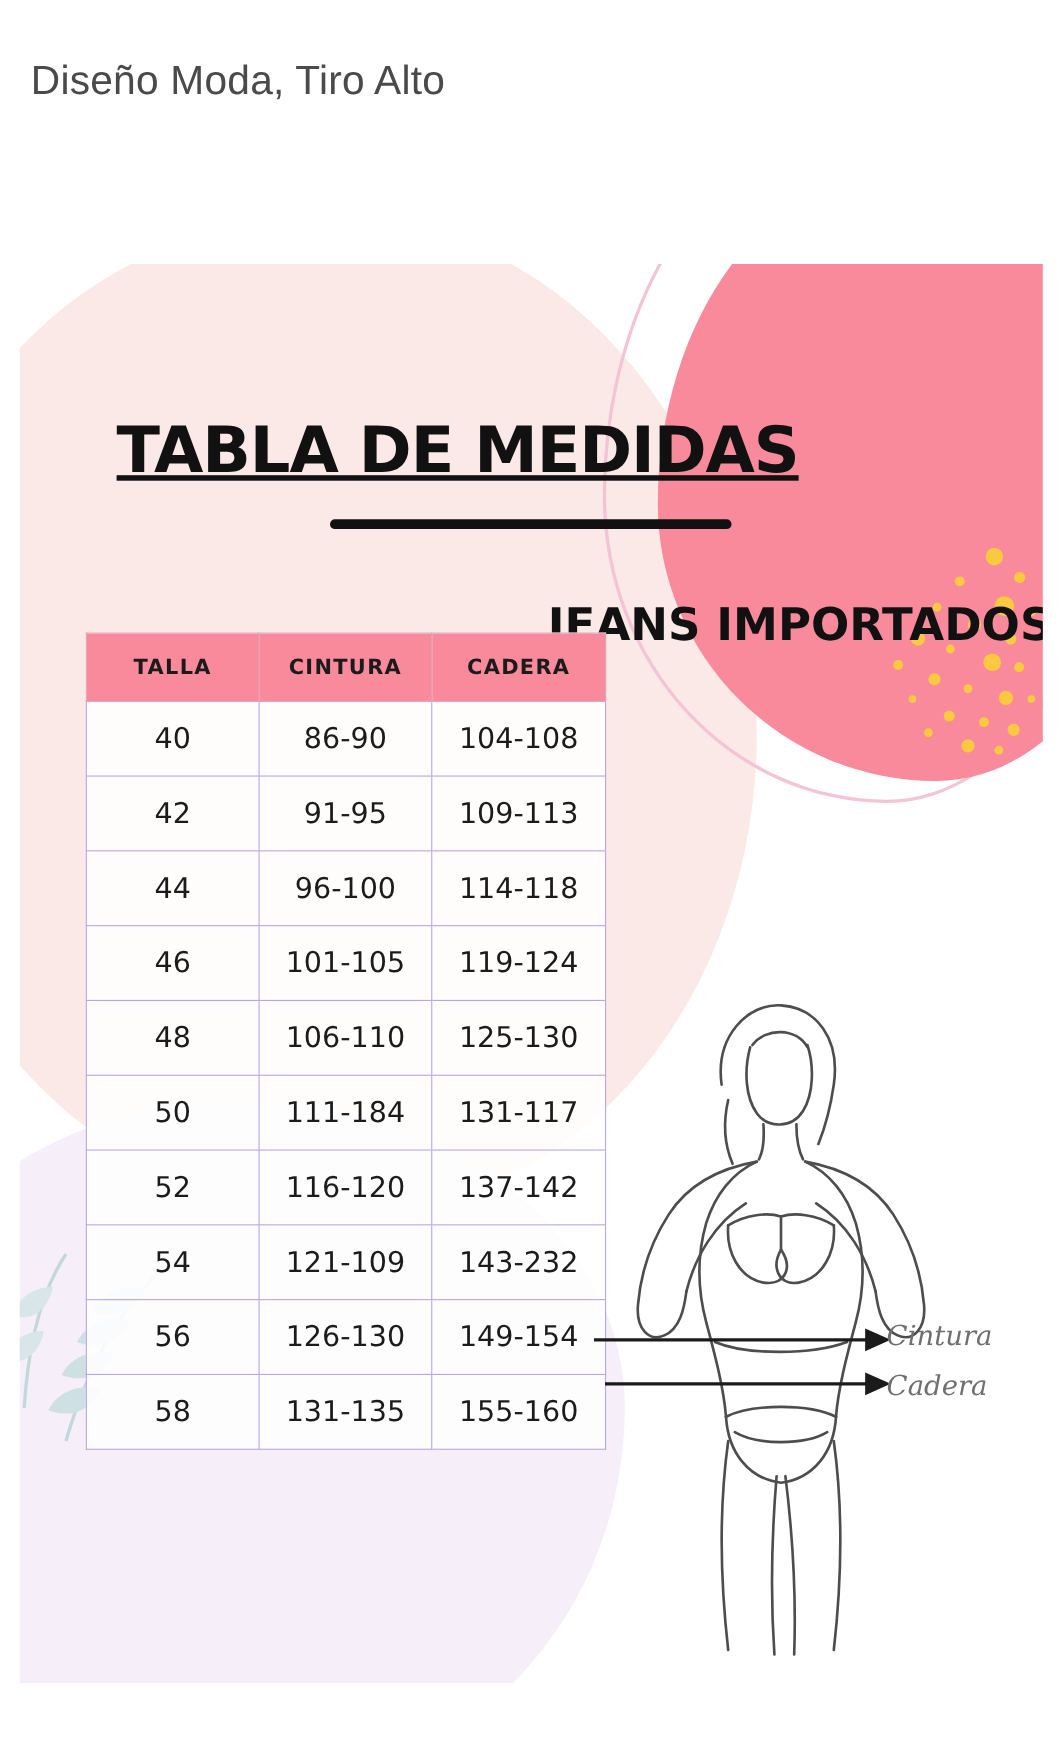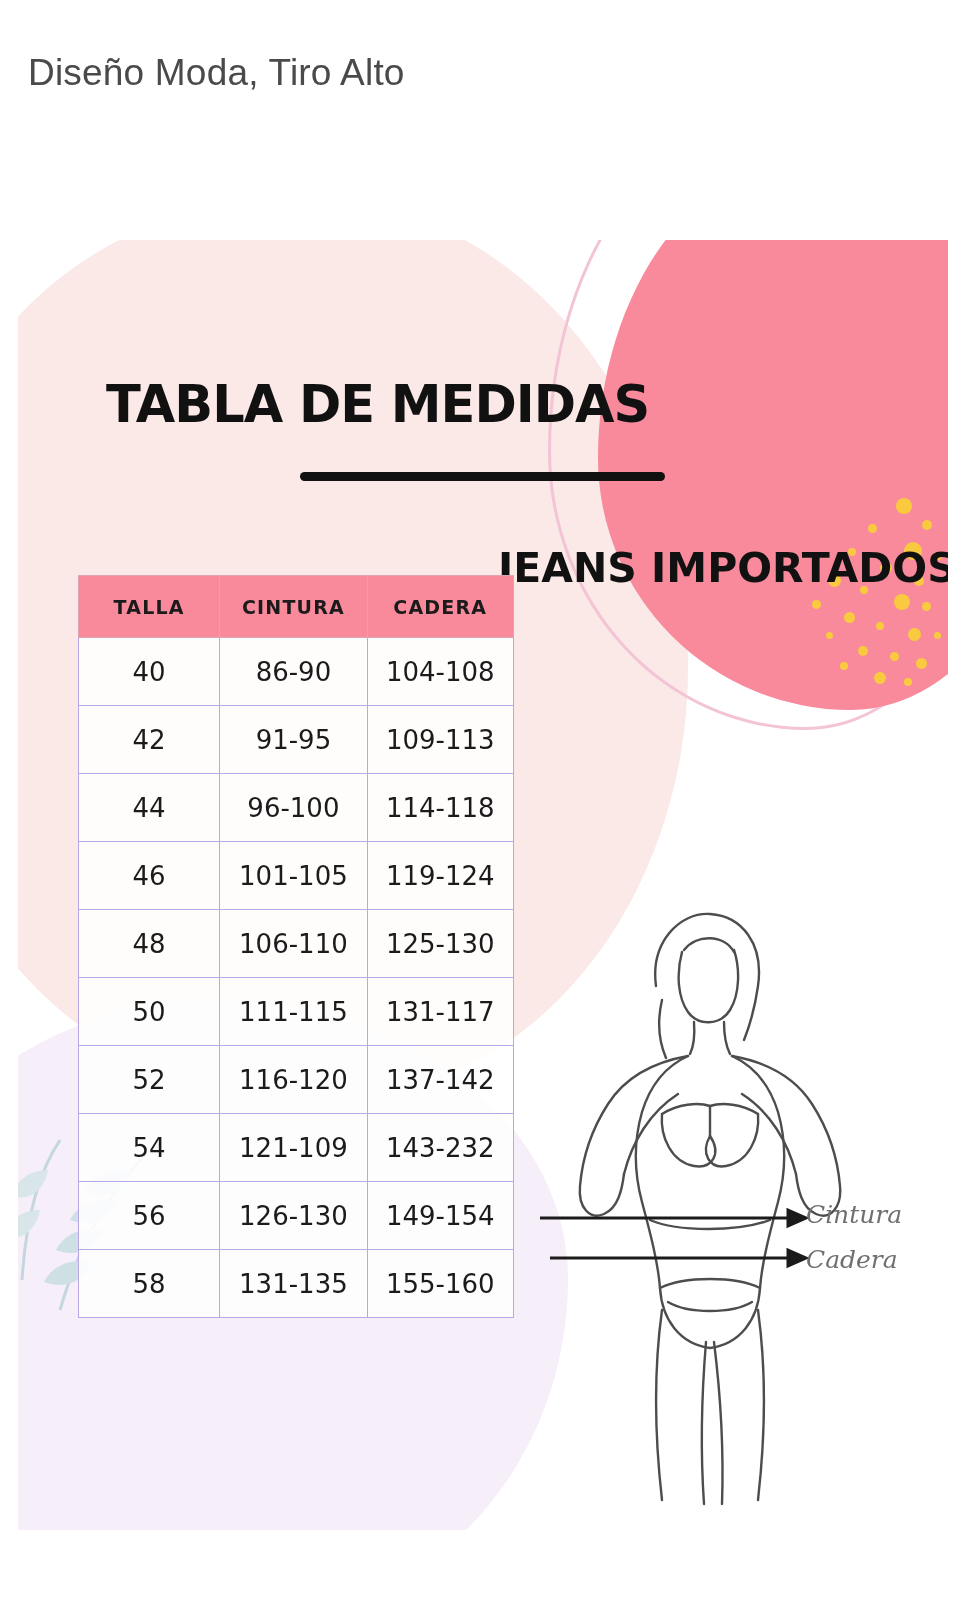--- a/index.html
+++ b/index.html
@@ -84,26 +84,27 @@
   .dot { position: absolute; background: #f9ca3f; border-radius: 50%; }
 
   
   .leaf-deco { position: absolute; left: -18px; top: 890px; width: 190px; height: 230px; }
 
   
   .poster-title {
     position: absolute;
     left: 88px;
     top: 135px;
-    font-size: 51px;
+    font-size: 58px;
     font-weight: 800;
     letter-spacing: -1px;
     color: #111111;
     font-family: "DejaVu Sans", sans-serif;
     white-space: nowrap;
+    text-decoration: underline;
   }
   .title-underline {
     position: absolute;
     left: 282px;
     top: 232px;
     width: 365px;
     height: 9px;
     background: #111111;
     border-radius: 6px;
   }
@@ -118,21 +119,21 @@
     font-family: "DejaVu Sans", sans-serif;
     white-space: nowrap;
     margin-top: 42px;
   }
 
   
   .size-table {
     position: absolute;
     left: 60px;
     top: 335px;
-    width: 436px;
+    width: 473px;
     border-collapse: collapse;
     background: rgba(255,255,255,0.72);
   }
   .size-table th, .size-table td {
     border: 1px solid #b9a6e6;
     text-align: center;
     font-family: "DejaVu Sans", sans-serif;
     color: #1b1b1b;
   }
   .size-table th {
@@ -266,21 +267,21 @@
             <td>101-105</td>
             <td>119-124</td>
           </tr>
           <tr>
             <td>48</td>
             <td>106-110</td>
             <td>125-130</td>
           </tr>
           <tr>
             <td>50</td>
-            <td>111-115</td>
+            <td>111-184</td>
             <td>131-117</td>
           </tr>
           <tr>
             <td>52</td>
             <td>116-120</td>
             <td>137-142</td>
           </tr>
           <tr>
             <td>54</td>
             <td>121-109</td>

